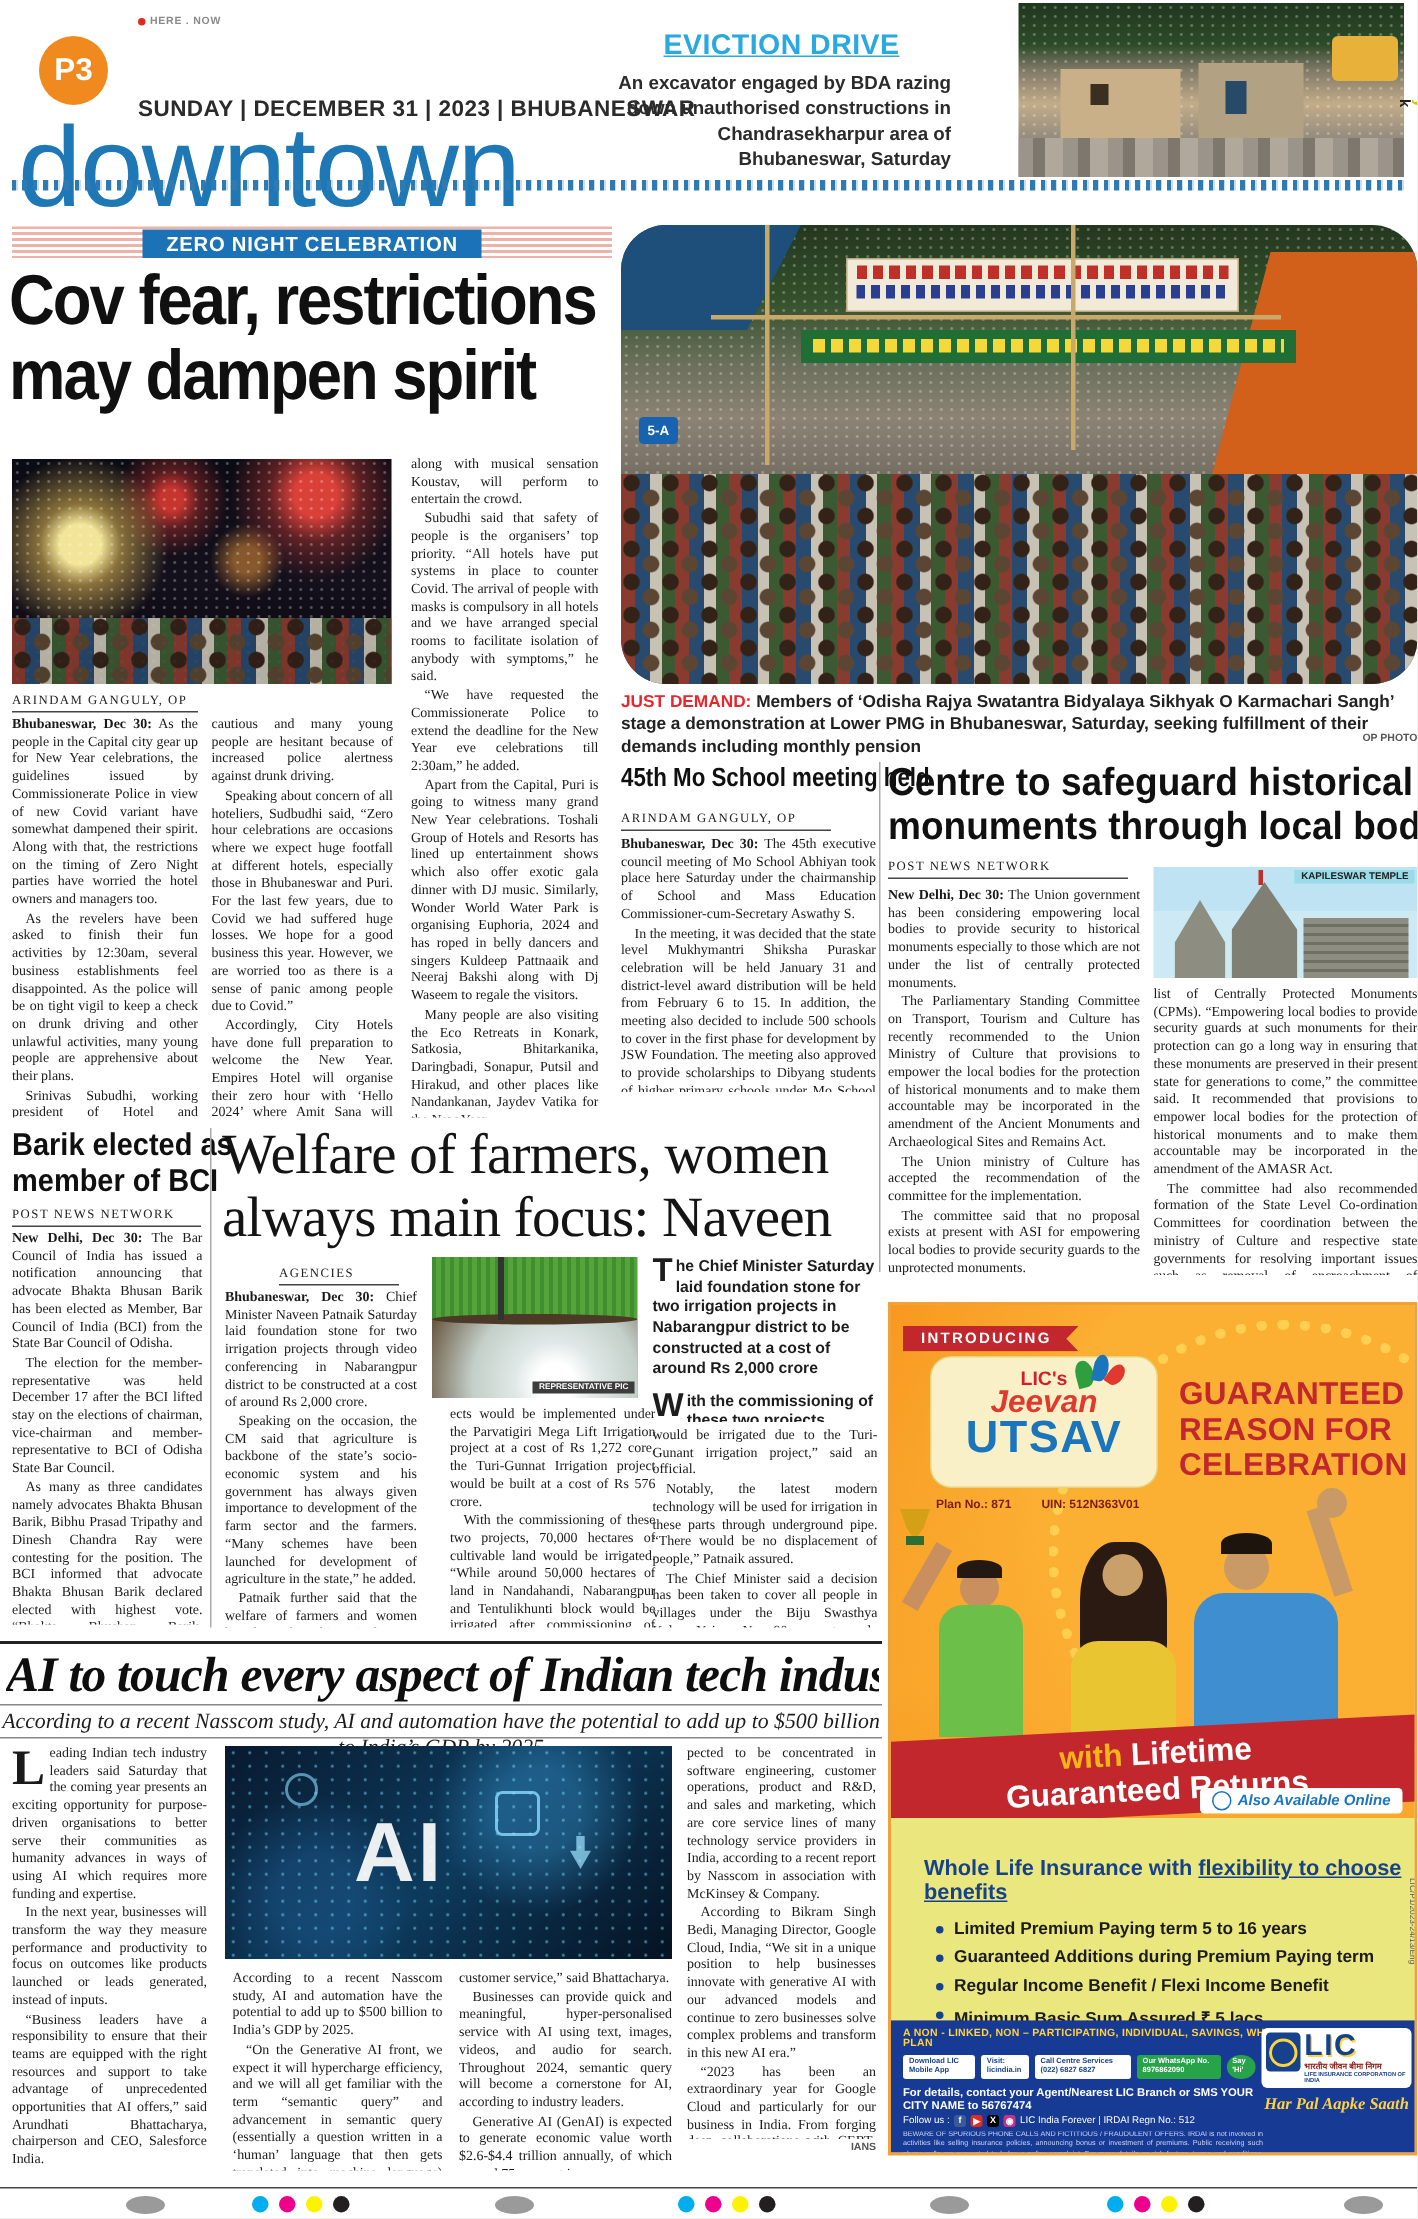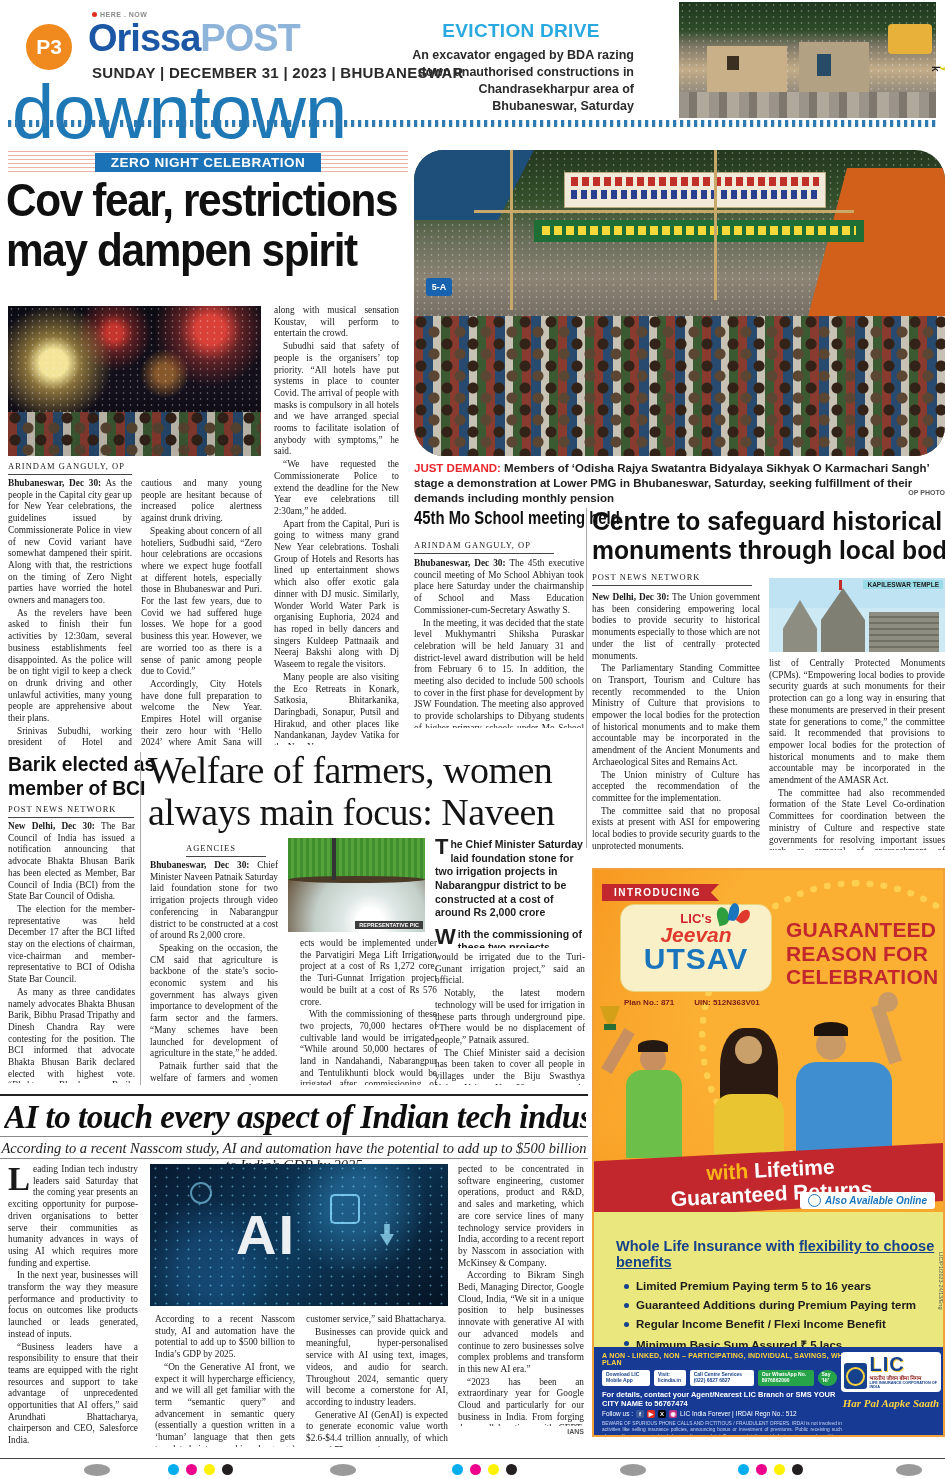--- a/index.html
+++ b/index.html
@@ -12,21 +12,21 @@
          display:flex;align-items:center;justify-content:center;}
   .tagline{font-family:"Liberation Sans",sans-serif;font-size:7px;font-weight:bold;color:#8a8a8a;
            display:flex;align-items:center;gap:3px;letter-spacing:.5px;}
   .tagline .dot{width:5px;height:5px;border-radius:50%;background:#e02b20;display:inline-block;}
   .masthead{font-family:"Liberation Sans",sans-serif;font-weight:900;font-size:38px;letter-spacing:-1px;line-height:1;}
   .masthead .a{color:#1c57a5;} .masthead .b{color:#8fb4d9;}
   .dateline{font-family:"Liberation Sans",sans-serif;font-size:15px;font-weight:bold;color:#2b2b2b;letter-spacing:.3px;}
   .section-title{font-family:"Liberation Sans",sans-serif;font-weight:200;font-size:76px;color:#1f78b6;
                  line-height:1;letter-spacing:-1px;}
   .ev-title{font-family:"Liberation Sans",sans-serif;font-weight:800;font-size:19px;color:#2aa9e1;
-            text-align:center;letter-spacing:.3px;}
+            text-align:center;letter-spacing:.3px;text-decoration:underline;}
   .ev-cap{font-family:"Liberation Sans",sans-serif;font-weight:bold;font-size:12.5px;color:#2b2b2b;
           text-align:right;line-height:1.35;}
   .dashband{background:repeating-linear-gradient(90deg,#2e7bb4 0 3px,rgba(46,123,180,.25) 3px 4px,transparent 4px 7px);}
   .cmyk{writing-mode:vertical-rl;font-family:"Liberation Sans",sans-serif;font-size:10px;font-weight:bold;line-height:1;}
   .cmyk span{display:block;}
   
   .kickerband{background:repeating-linear-gradient(180deg,#eeb3a8 0 1.5px,transparent 1.5px 4px);
               display:flex;align-items:flex-end;justify-content:center;}
   .kickerlabel{background:#1c72b7;color:#fff;font-family:"Liberation Sans",sans-serif;
                font-weight:800;font-size:13.5px;padding:2px 16px;letter-spacing:.5px;}
@@ -109,21 +109,21 @@
   .adfooter{background:#173a94;color:#fff;}
   .ftype{font-size:7px;font-weight:bold;color:#ffd23f;letter-spacing:.2px;}
   .chip{background:#fff;border-radius:2px;color:#16418c;font-size:5px;font-weight:bold;
         padding:2px 4px;line-height:1.15;}
   .chip.green{background:#27a44a;color:#fff;}
   .smsline{font-size:7.5px;font-weight:bold;color:#fff;}
   .followline{font-size:6.5px;color:#fff;display:flex;align-items:center;gap:3px;}
   .soc{width:8px;height:8px;border-radius:2px;color:#fff;font-size:6px;font-weight:bold;
        display:inline-flex;align-items:center;justify-content:center;}
   .fineprint{font-size:4.8px;color:#c9d4f2;line-height:1.4;text-align:justify;}
-  .licbox{background:#fff;border-radius:4px;display:flex;align-items:flex-end;padding:3px;gap:3px;}
+  .licbox{background:#fff;border-radius:4px;display:flex;align-items:flex-start;padding:3px;gap:3px;}
   .licsq{width:26px;height:26px;background:#16418c;border-radius:3px;display:flex;align-items:center;justify-content:center;}
   .licring{width:15px;height:15px;border-radius:50%;border:2.5px solid #ffd23f;}
   .licword{color:#16418c;font-weight:900;font-size:20px;letter-spacing:1px;line-height:.9;
            text-shadow:1px 1px 0 #ffd23f;}
   .lichindi{font-size:5.5px;color:#8c1d18;font-weight:bold;line-height:1.1;}
   .liceng{font-size:3.8px;color:#16418c;font-weight:bold;}
   .slogan{font-family:"Liberation Serif",serif;font-style:italic;font-weight:bold;
           color:#ffd23f;font-size:11px;}
   
   .oval{width:26px;height:12px;border-radius:50%;background:#9a9a9a;}
@@ -132,23 +132,20 @@
 </style>
 </head>
 <body>
 
 <div class="page">
 
   <div class="abs badge" style="left:26px;top:24px;">P3</div>
   <div class="abs tagline" style="left:92px;top:11px;">
     <span class="dot"></span>
     <span>HERE . NOW</span>
-  </div>
-  <div class="abs masthead" style="left:88px;top:19px;">
-    <span class="a">Orissa</span><span class="b">POST</span>
   </div>
   <div class="abs dateline" style="left:92px;top:64px;">SUNDAY | DECEMBER 31 | 2023 | BHUBANESWAR</div>
   <div class="abs section-title" style="left:12px;top:74px;">downtown</div>
 
   <div class="abs ev-title" style="left:408px;top:20px;width:226px;">EVICTION DRIVE</div>
   <div class="abs ev-cap" style="left:402px;top:47px;width:232px;">An excavator engaged by BDA razing down unauthorised constructions in Chandrasekharpur area of Bhubaneswar, Saturday</div>
 
   <div class="ph ph-ev" style="left:679px;top:2px;width:257px;height:116px;">
     <div class="speckle"></div>
     <div class="fig" style="left:28px;top:44px;width:80px;height:52px;background:#c9b089;"></div>

